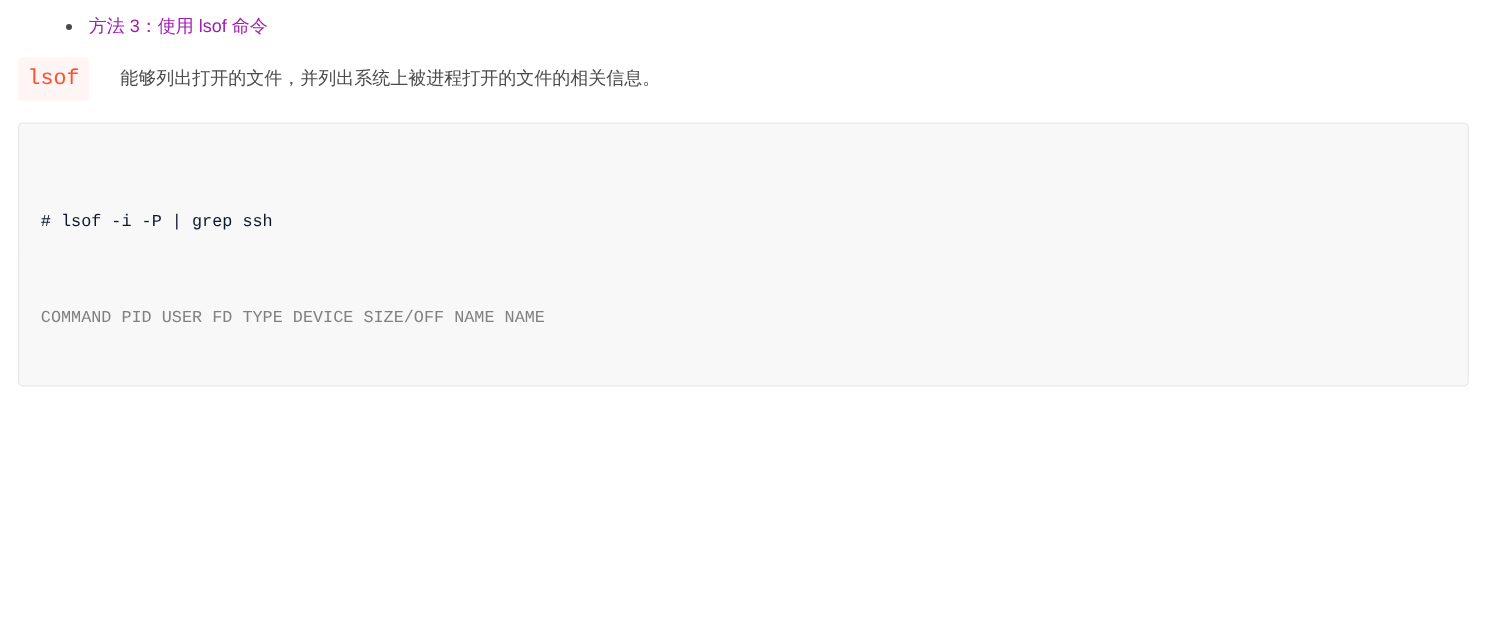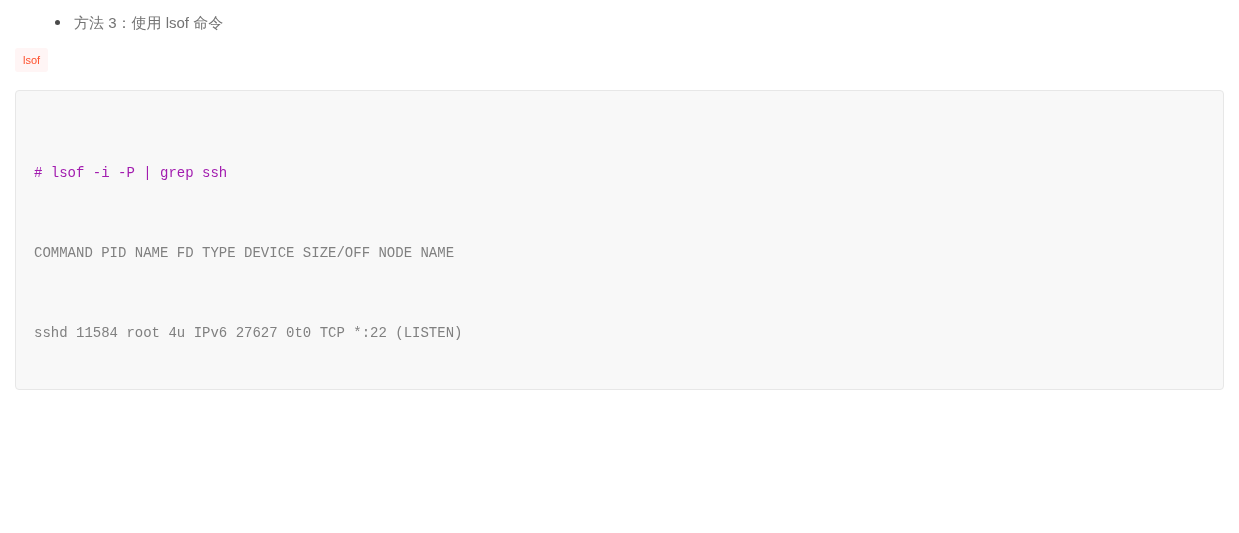--- a/index.html
+++ b/index.html
@@ -14,21 +14,21 @@
       line-height: 1.7;
       padding: 10px 15px;
       background: #fff;
       width: 1239px;
     }
     .bullet-line {
       display: flex;
       align-items: center;
       padding-left: 40px;
       margin-bottom: 12px;
-      color: #737373;
+      color: #a21caf;
     }
     .bullet-dot {
       display: inline-block;
       width: 5px;
       height: 5px;
       background: #4a4a4a;
       border-radius: 50%;
       margin-right: 14px;
       flex-shrink: 0;
     }
@@ -37,55 +37,55 @@
       color: #4a4a4a;
       display: flex;
       align-items: center;
       flex-wrap: wrap;
     }
     .inline-code {
       background: #fff5f5;
       color: #ff502c;
       padding: 3px 8px;
       border-radius: 3px;
-      font-family: Liberation Sans, sans-serif;
-      font-size: 11px;
+      font-family: Liberation Mono, monospace;
+      font-size: 18px;
       margin-right: 26px;
     }
     .code-block {
       background: #f8f8f8;
       border: 1px solid #e7e7e7;
       border-radius: 4px;
       padding: 16px 18px;
       margin: 10px 0;
       font-family: Consolas, Monaco, "Courier New", monospace;
       font-size: 14px;
       line-height: 1.9;
       white-space: pre-wrap;
       word-break: break-all;
       color: #808080;
       position: relative;
     }
     .code-comment {
-      color: #a21caf;
+      color: #0f172a;
       display: block;
     }
     .code-line {
       display: block;
     }
   </style>
 </head>
 <body>
 
 <div class="bullet-line">
   <span class="bullet-dot"></span>
   <span>方法 3：使用 lsof 命令</span>
 </div>
 
 <div class="paragraph">
   <span class="inline-code">lsof</span>
+  <span>能够列出打开的文件，并列出系统上被进程打开的文件的相关信息。</span>
 </div>
 
 <div class="code-block">
   <span class="code-comment"># lsof -i -P | grep ssh</span>
-  <span class="code-line">COMMAND PID NAME FD TYPE DEVICE SIZE/OFF NODE NAME</span>
-  <span class="code-line">sshd 11584 root 4u IPv6 27627 0t0 TCP *:22 (LISTEN)</span>
+  <span class="code-line">COMMAND PID USER FD TYPE DEVICE SIZE/OFF NAME NAME</span>
 </div>
 
 </body></html>

